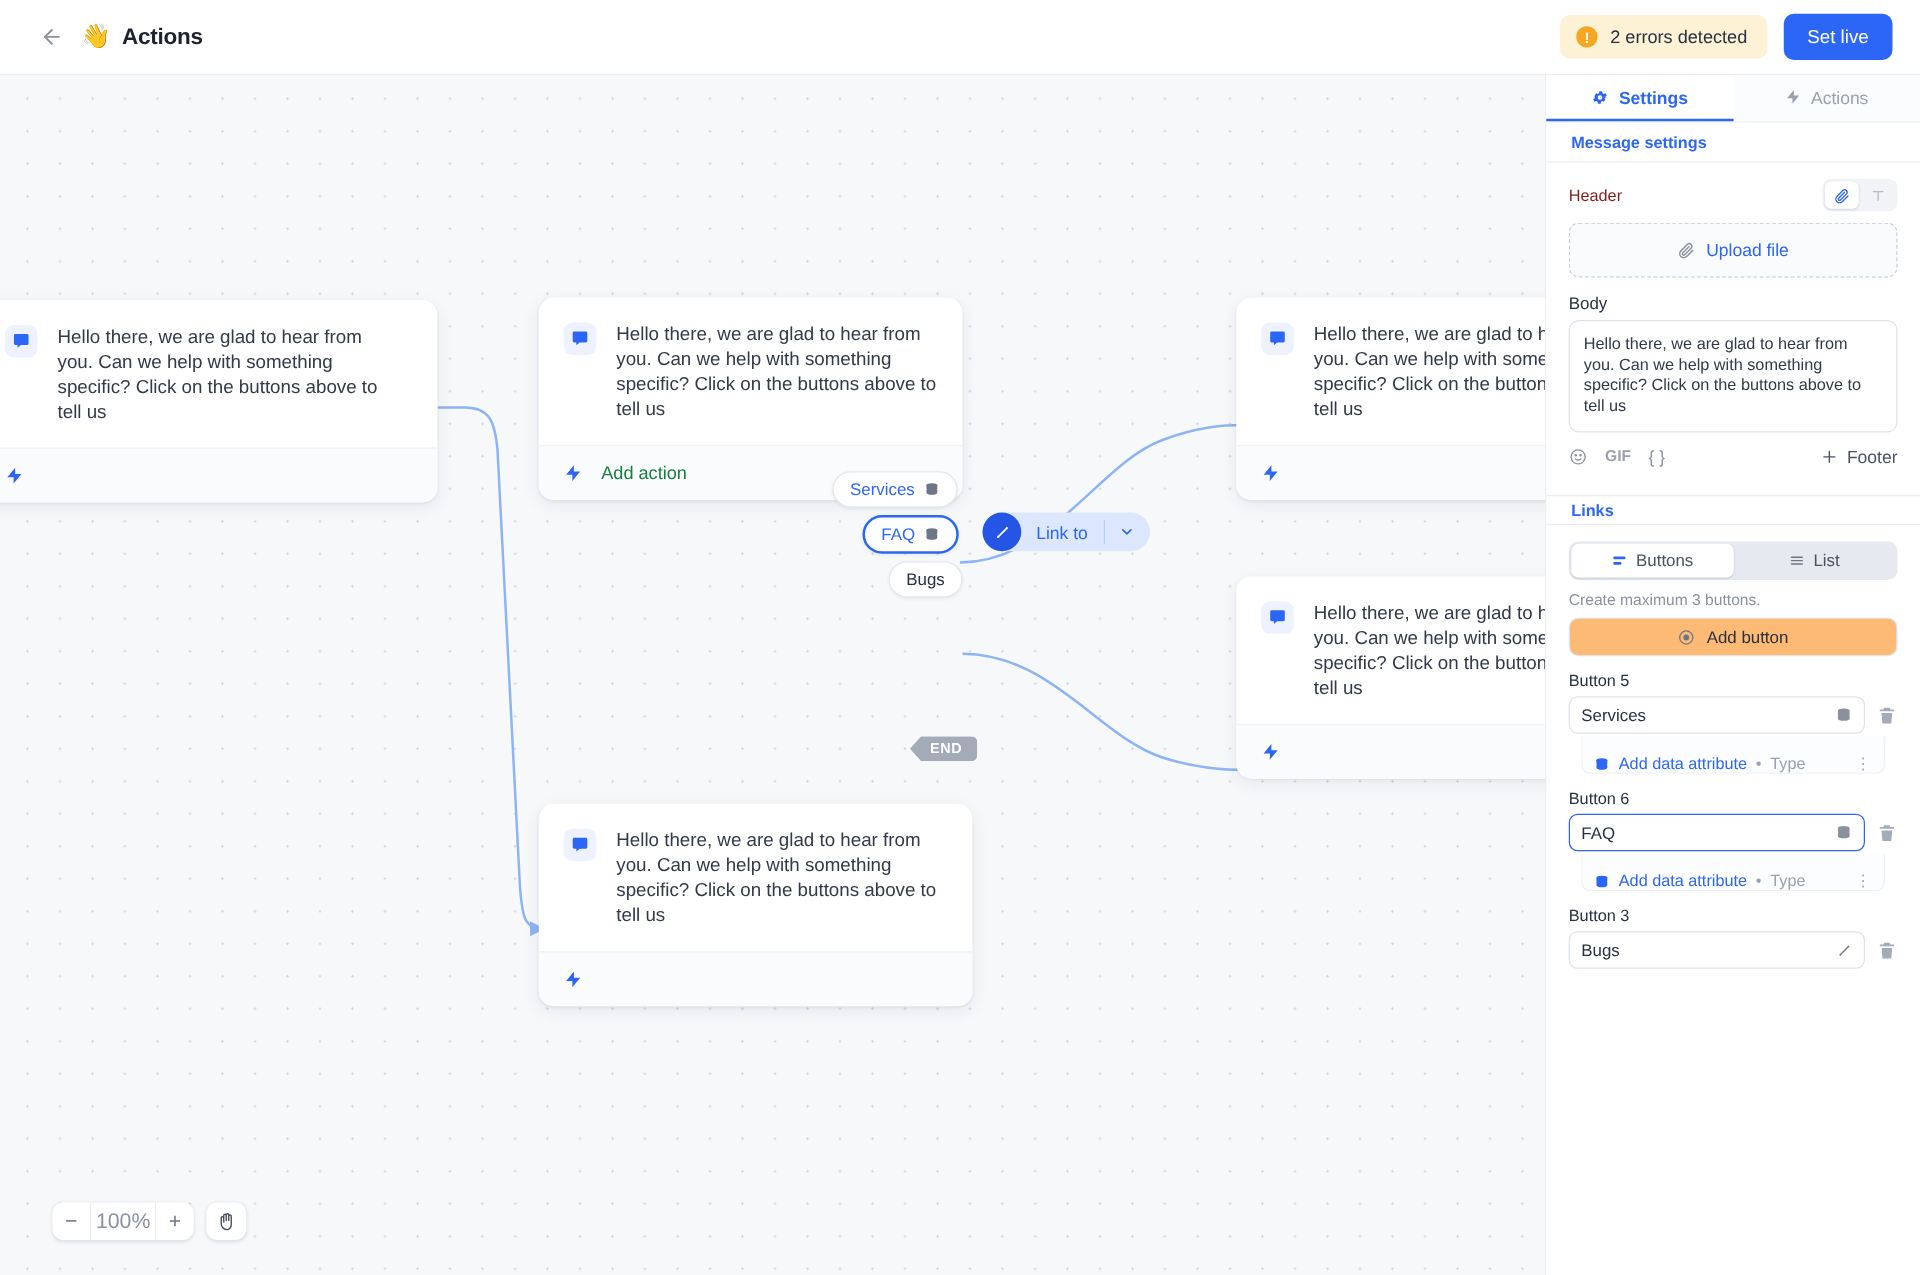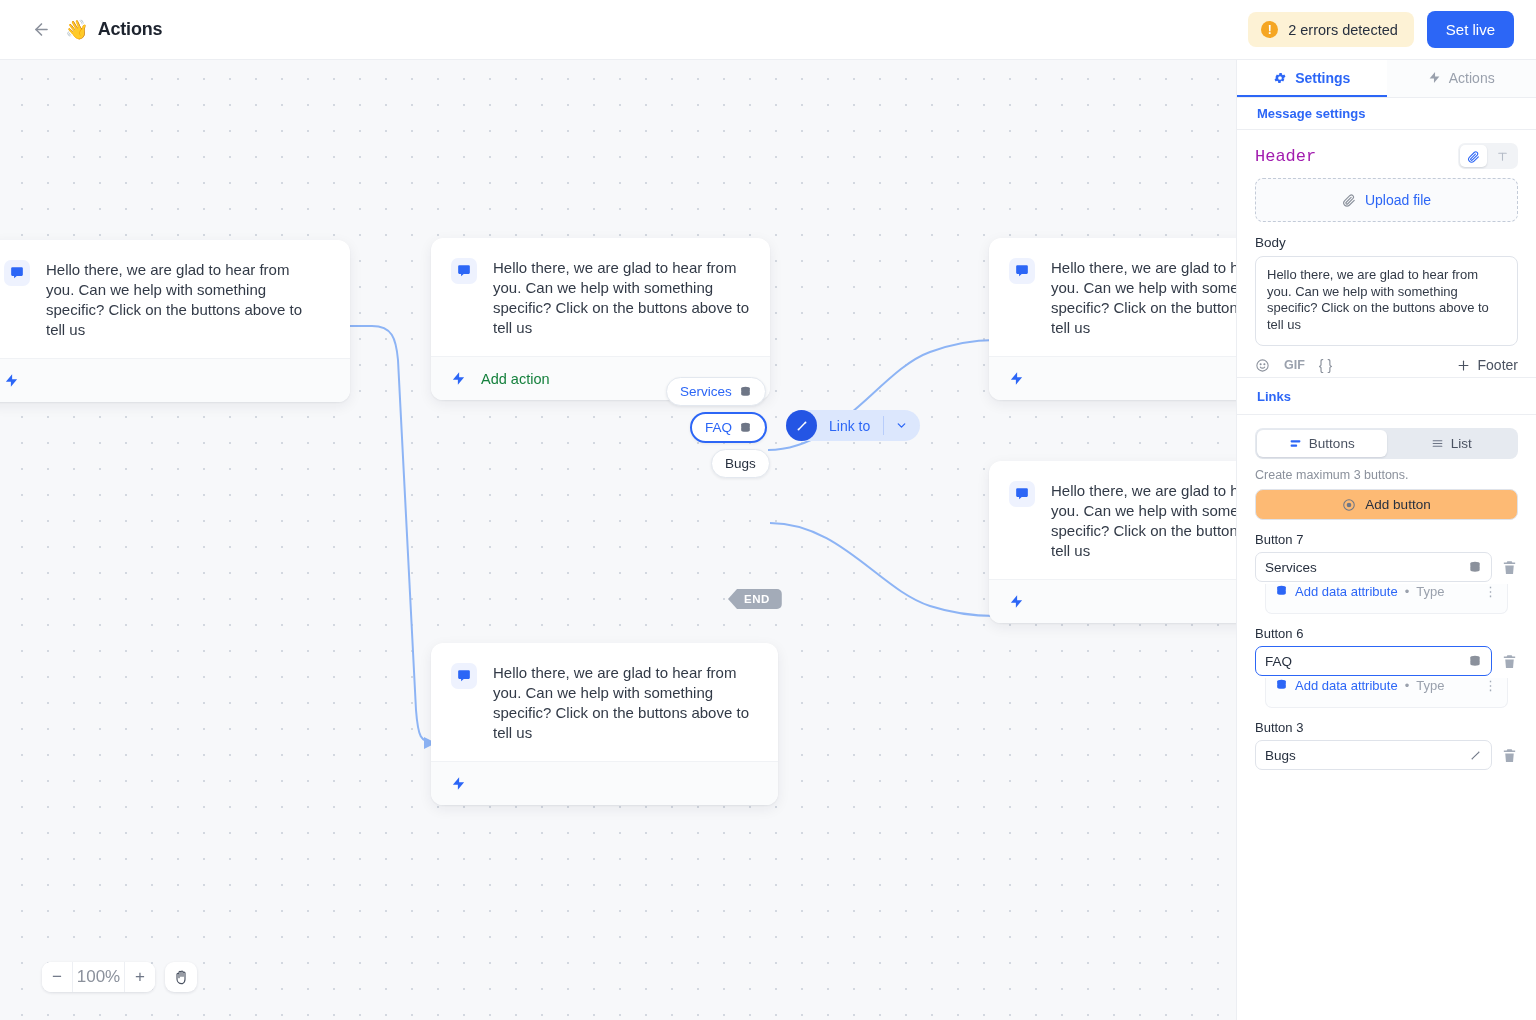--- a/index.html
+++ b/index.html
@@ -149,21 +149,21 @@
   .ptab.active { color: #2c66f6; font-weight: 600; background: #fff; border-bottom-color: #2c66f6; }
   .psub {
     height: 32px; display: flex; align-items: center; padding-left: 20px;
     font-size: 13px; color: #2c66f6; font-weight: 700;
     border-bottom: 1px solid #eceef2;
   }
   .pscroll { flex: 1; overflow: hidden; }
   .psection { padding: 13px 18px 0 18px; }
 
   .row-lbl { display: flex; align-items: center; justify-content: space-between; }
-  .lbl { font-size: 17px; color: #a21caf; font-family: Liberation Mono, monospace; }
+  .lbl { font-size: 13px; color: #7f1d1d; }
   .seg2 { display: flex; background: #f1f3f6; border-radius: 7px; padding: 2px; gap: 2px; }
   .seg2 > div {
     width: 27px; height: 22px; border-radius: 5px;
     display: flex; align-items: center; justify-content: center; cursor: pointer;
   }
   .seg2 > div.on { background: #fff; box-shadow: 0 1px 2px rgba(23,33,56,.14); }
 
   .upload {
     margin-top: 9px; height: 44px; border: 1px dashed #c3cbd8; border-radius: 8px;
     background: #fafbfd; display: flex; align-items: center; justify-content: center;
@@ -177,21 +177,21 @@
     padding: 10px 11px; font-size: 13px; line-height: 16.5px; color: #323a47;
     overflow: hidden; cursor: text;
   }
   .bodytools { margin-top: 11px; display: flex; align-items: center; gap: 14px; }
   .bodytools .gif { font-size: 12.5px; color: #9aa1ad; font-weight: 700; cursor: pointer; }
   .bodytools .curly { font-size: 14px; color: #8b919c; cursor: pointer; }
   .footer-add { margin-left: auto; display: flex; align-items: center; gap: 7px; cursor: pointer; }
   .footer-add span { font-size: 14px; color: #4a5261; }
 
   .links-head {
-    margin-top: 4px; height: 38px; border-top: 1px solid #eceef2;
+    margin-top: 23px; height: 24px; border-top: 1px solid #eceef2;
     border-bottom: 1px solid #eceef2; display: flex; align-items: center;
     padding-left: 20px; font-size: 13px; color: #2c66f6; font-weight: 600; text-align: center;
   }
 
   .segbig {
     display: flex; background: #e6eaf0; border-radius: 8px; padding: 2px; height: 31px;
   }
   .segbig > div {
     flex: 1; display: flex; align-items: center; justify-content: center; gap: 7px;
     font-size: 13.5px; color: #4a5261; border-radius: 6px; cursor: pointer;
@@ -211,21 +211,21 @@
     display: flex; align-items: center; padding: 0 9px;
     font-size: 13.5px; color: #27303f; cursor: text; background: #fff;
   }
   .inbox.focus { border: 1.5px solid #2c66f6; }
   .inbox .v { flex: 1; }
   .trash { width: 17px; cursor: pointer; flex: 0 0 17px; }
   .attrrow {
     margin-top: 2px; margin-left: 10px; margin-right: 10px;
     height: 30px; border: 1px solid #eef0f4; border-top: none;
     border-radius: 0 0 7px 7px; background: #fcfdfe;
-    display: flex; align-items: flex-start; gap: 7px; padding: 0 9px;
+    display: flex; align-items: flex-end; gap: 7px; padding: 0 9px;
   }
   .attrrow .a { font-size: 13px; color: #2c66f6; font-weight: 500; cursor: pointer; }
   .attrrow .d { font-size: 13px; color: #9aa1ad; }
   .attrrow .t { font-size: 13px; color: #9aa1ad; }
   .kebab { margin-left: auto; color: #a3abb8; font-size: 13px; cursor: pointer; letter-spacing: 1px; }
 </style>
 </head>
 <body>
 
 <div id="app">
@@ -488,21 +488,21 @@
         <div class="hint">Create maximum 3 buttons.</div>
 
         <div class="addbtn">
           <svg width="14" height="14" viewBox="0 0 24 24" fill="none" stroke="#6e7686" stroke-width="1.8">
               <circle cx="12" cy="12" r="9"></circle>
               <circle cx="12" cy="12" r="4" fill="#6e7686" stroke="none"></circle>
             </svg>
           <span>Add button</span>
         </div>
 
-        <div class="btnlbl">Button 7</div>
+        <div class="btnlbl">Button 5</div>
         <div class="inrow">
           <div class="inbox">
             <span class="v">Services</span>
             <svg width="14" height="14" viewBox="0 0 24 24" fill="#8b919c">
                 <ellipse cx="12" cy="6" rx="8" ry="3"></ellipse>
                 <path d="M4 6v5c0 1.7 3.6 3 8 3s8-1.3 8-3V6"></path>
                 <path d="M4 12v5c0 1.7 3.6 3 8 3s8-1.3 8-3v-5"></path>
               </svg>
           </div>
           <svg class="trash" viewBox="0 0 24 24" fill="#a3abb8">

